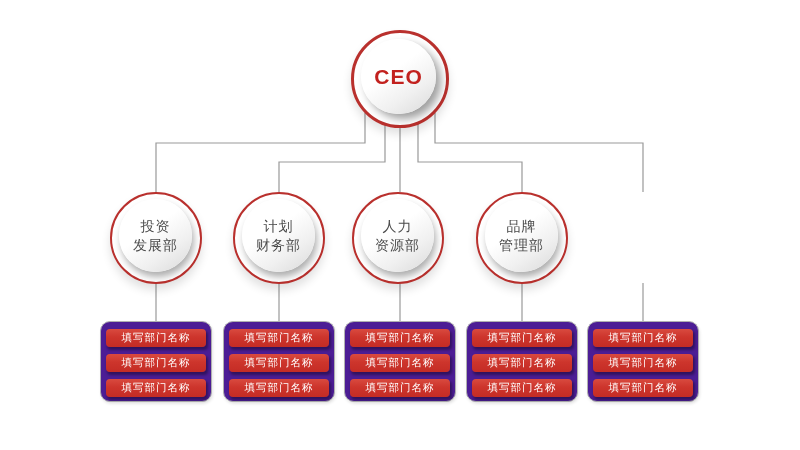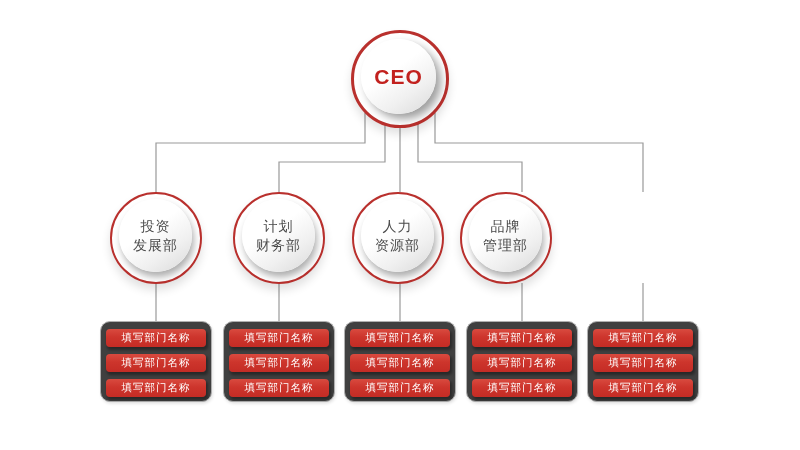--- a/index.html
+++ b/index.html
@@ -10,21 +10,21 @@
   .connectors{position:absolute;left:0;top:0;width:800px;height:450px;}
 
   
   .node{
     position:absolute;border-radius:50%;background:#fff;border:2px solid #b9302d;
     box-shadow:0 6px 10px rgba(0,0,0,0.12);
   }
   .node-ceo{left:351px;top:30px;width:92px;height:92px;border-width:3px;}
   .node-dept{width:88px;height:88px;top:192px;}
   .node-dept1{left:110px;} .node-dept2{left:233px;} .node-dept3{left:352px;}
-  .node-dept4{left:460px;} .node-dept5{left:597px;}
+  .node-dept4{left:476px;} .node-dept5{left:597px;}
 
   .face{
     position:absolute;border-radius:50%;
     background:linear-gradient(145deg,#ffffff 42%,#f0f0f0 70%,#d9d9d9 100%);
     display:flex;align-items:center;justify-content:center;text-align:center;
   }
   .face-ceo{
     left:7px;top:6px;width:75px;height:75px;
     box-shadow:5px 5px 8px rgba(0,0,0,0.38);
   }
@@ -37,21 +37,21 @@
   }
   .dept-label{
     color:#4a4a4a;font-size:14px;line-height:19px;letter-spacing:1px;
     font-family:"Liberation Serif","DejaVu Serif",serif;
   }
   .dept-label span{display:block;}
 
   
   .group{
     position:absolute;top:321px;width:112px;height:81px;
-    border:1px solid #b0b0b0;border-radius:10px;background:#404040;
+    border:1px solid #b0b0b0;border-radius:10px;background:#4c1d95;
     box-shadow:1px 2px 3px rgba(0,0,0,0.10);
     padding:7px 0 4px 0;box-sizing:border-box;
     display:flex;flex-direction:column;align-items:center;gap:7px;
   }
   .group1{left:100px;} .group2{left:223px;} .group3{left:344px;}
   .group4{left:466px;} .group5{left:587px;}
 
   .sub-box{
     width:100px;height:20px;border-radius:4px;
     background:linear-gradient(180deg,#d94a3f 0%,#cd352c 45%,#c42c25 100%);

